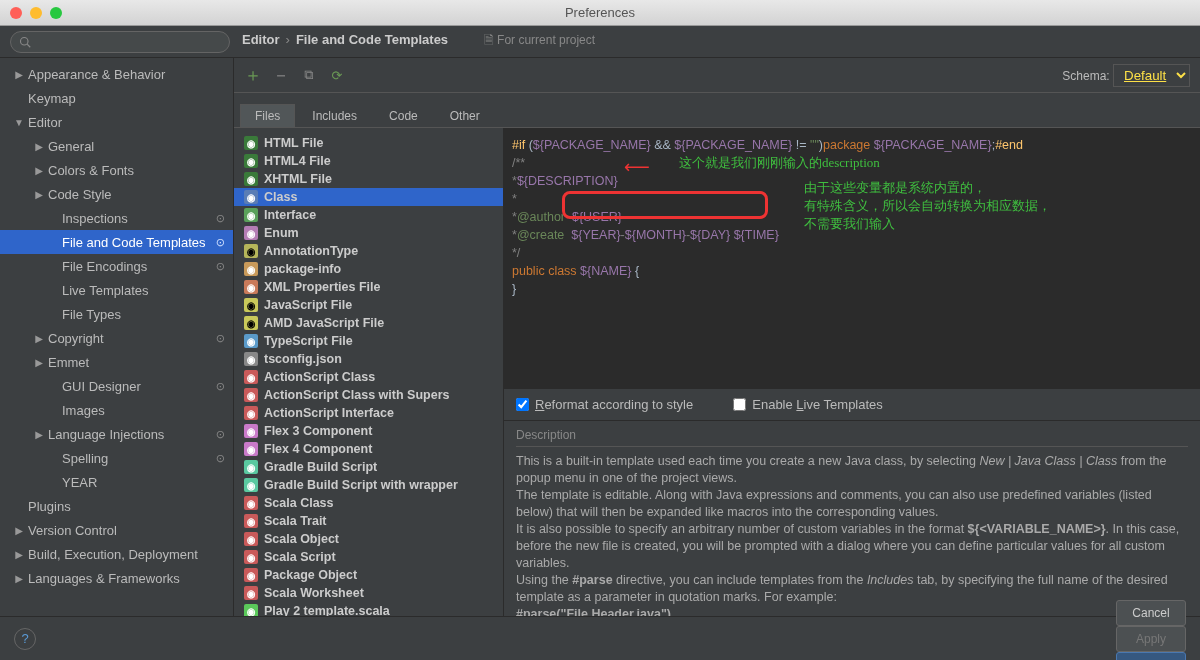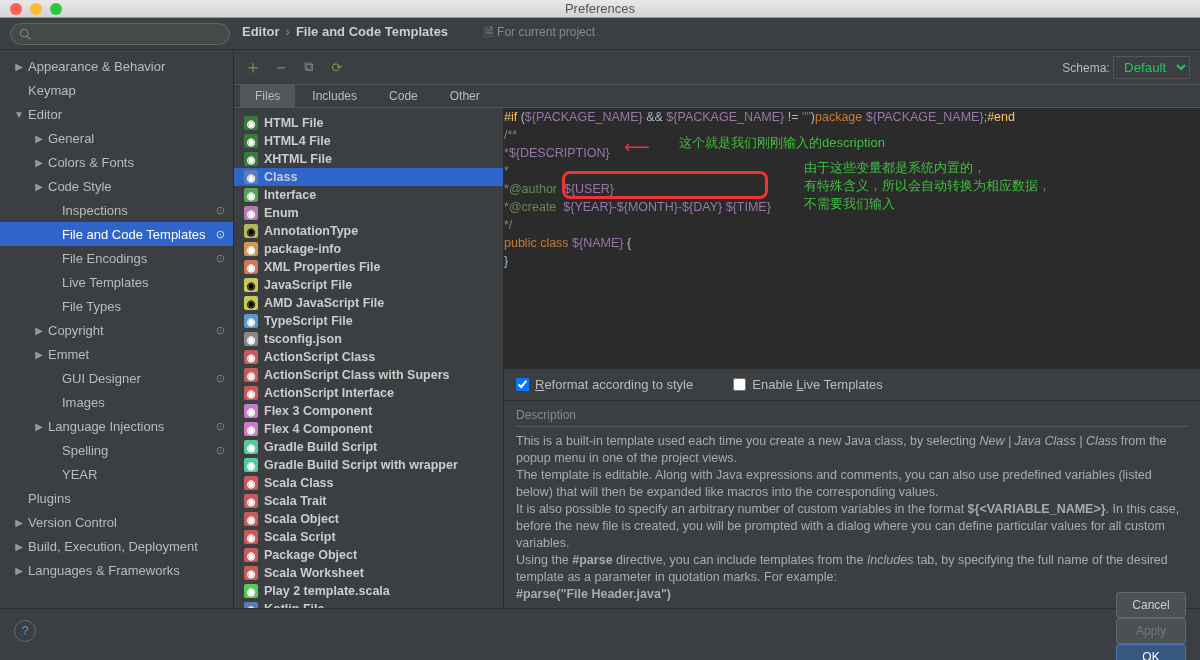--- a/index.html
+++ b/index.html
@@ -1,17 +1,17 @@
 <!DOCTYPE html>
 <html><head>
 <meta charset="utf-8">
 <style>
 * { box-sizing: border-box; margin: 0; padding: 0; font-family: "Helvetica Neue", Arial, sans-serif; }
 html,body { width:1200px; height:660px; overflow:hidden; background:#3c3f41; color:#bbb; font-size:13px; }
-.titlebar { height:18px; background:linear-gradient(#e8e8e8,#d3d3d3); border-bottom:1px solid #999; display:flex; align-items:center; position:relative; color:#444; }
+.titlebar { height:26px; background:linear-gradient(#e8e8e8,#d3d3d3); border-bottom:1px solid #999; display:flex; align-items:center; position:relative; color:#444; }
 .traffic { display:flex; gap:8px; margin-left:10px; }
 .dot { width:12px; height:12px; border-radius:50%; }
 .dot.red{background:#ff5f57;} .dot.yellow{background:#febc2e;} .dot.green{background:#28c840;}
 .titlebar-title { position:absolute; left:0; right:0; text-align:center; font-size:13px; color:#555; }
 .searchbar { height:32px; display:flex; align-items:center; padding:0 10px; border-bottom:1px solid #2b2b2b; }
 .searchbox { width:220px; height:22px; background:#45494a; border:1px solid #646464; border-radius:11px; display:flex; align-items:center; padding:0 8px; }
 .searchbox svg { width:12px; height:12px; fill:#888; }
 .crumb { margin-left:12px; color:#ccc; font-weight:bold; }
 .crumb .sep { color:#888; margin:0 6px; font-weight:normal;}
 .crumb .scope { color:#888; font-weight:normal; font-size:12px;margin-left:29px;}
@@ -22,22 +22,22 @@
 .side-item.active{background:#2f65ca; color:#fff;}
 .side-item .arrow{width:10px; text-align:center; margin-right:4px; color:#999; font-size:10px;}
 .side-item.active .arrow{color:#fff;}
 .side-item .badge{position:absolute; right:8px; font-size:11px; color:#888;}
 .side-item.active .badge{color:#cfe0ff;}
 .main { flex:1; display:flex; flex-direction:column; background:#3c3f41; }
 .toolbar { height:34px; display:flex; align-items:center; padding:0 10px; justify-content:space-between; }
 .tb-left { display:flex; gap:10px; align-items:center;}
 .tb-btn { width:18px; height:18px; display:flex; align-items:center; justify-content:center; color:#888;}
 .tb-right { color:#bbb; font-size:12px;}
-select.schema { background:#3c3f41; border:1px solid #555; color:#22c55e; padding:2px 6px; }
-.tabs { display:flex; border:1px solid #555; border-left:none; border-right:none; padding-left:6px; height:24px; align-items:flex-end;}
+select.schema { background:#3c3f41; border:1px solid #555; color:#fde047; padding:2px 6px;text-decoration:underline; }
+.tabs { display:flex; border:1px solid #555; border-left:none; border-right:none; padding-left:6px; height:36px; align-items:flex-end;}
 .tab { padding:4px 14px; color:#bbb; border:1px solid transparent; border-bottom:none; cursor:default; margin-right:2px; font-size:12px;}
 .tab.active{background:#515658; border-color:#555; }
 .content { flex:1; display:flex; overflow:hidden;}
 .tpl-list { width:270px; border-right:1px solid #2b2b2b; overflow:auto; padding:6px 0;}
 .tpl-item { display:flex; align-items:center; height:18px; padding:0 10px; color:#ccc; font-size:12.5px; font-weight:bold; cursor:default; gap:6px;}
 .tpl-item.active{background:#2f65ca;}
 .tpl-icon{width:14px;height:14px; display:inline-flex; align-items:center; justify-content:center; font-size:10px; border-radius:2px;}
 .ic-html{background:#3a7a3a;color:#fff;}
 .ic-class{background:#5a7db5;color:#fff;}
 .ic-int{background:#5aa05a;color:#fff;}
@@ -47,24 +47,24 @@
 .ic-xml{background:#c97a5a;color:#fff;}
 .ic-js{background:#c9c95a;color:#000;}
 .ic-ts{background:#5a9ac9;color:#fff;}
 .ic-json{background:#888;color:#fff;}
 .ic-as{background:#c95a5a;color:#fff;}
 .ic-flex{background:#c97ac9;color:#fff;}
 .ic-gr{background:#5ac9a0;color:#fff;}
 .ic-sc{background:#c95a5a;color:#fff;}
 .ic-play{background:#5ac95a;color:#fff;}
 .editor-pane { flex:1; display:flex; flex-direction:column; overflow:hidden;}
-.code { background:#2b2b2b; color:#a9b7c6; font-family:Menlo,Consolas,monospace; font-size:12.5px; height:260px; overflow:auto; position:relative; white-space:pre; line-height:18px;}
+.code { background:#2b2b2b; color:#a9b7c6; font-family:Menlo,Consolas,monospace; font-size:12.5px; padding:8px; height:260px; overflow:auto; position:relative; white-space:pre; line-height:18px;}
 .code .kw{color:#cc7832;} .code .str{color:#6A8759;} .code .cmt{color:#808080;} .code .var{color:#9876aa;} .code .fn{color:#ffc66d;}
 .annot-box { position:absolute; border:3px solid #e33; border-radius:8px; padding:2px 6px; left:58px; top:63px; }
-.ann-text { color:#3fbf3f; font-family:Liberation Sans, sans-serif; font-size:13px; position:absolute; white-space:pre;}
+.ann-text { color:#3fbf3f; font-family:Liberation Serif, serif; font-size:13px; position:absolute; white-space:pre;}
 .arrow-red { color:#e33; position:absolute; font-size:18px; }
 .opts { display:flex; align-items:center; gap:40px; padding:8px 12px; border-top:1px solid #2b2b2b; font-size:13px;}
 .opts label{display:flex;align-items:center;gap:6px;}
 .desc-panel { flex:1; border-top:1px solid #2b2b2b; padding:6px 12px 0; overflow:auto; color:#aaa; font-size:12.5px; line-height:17px;}
 .desc-panel .hd{color:#888; font-size:12px; border-bottom:1px solid #555; padding-bottom:2px; margin-bottom:6px;}
 .footer { height:44px; border-top:1px solid #2b2b2b; display:flex; align-items:center; justify-content:space-between; padding:0 14px; background:#3c3f41;}
 .footer-left{display:flex;align-items:center;}
 .help-btn { width:22px;height:22px;border-radius:50%;border:1px solid #666;color:#5a9ad6;display:flex;align-items:center;justify-content:center;font-size:13px;}
 .btns{display:flex;flex-direction:column;}
 button.dlg{min-width:70px;height:26px;background:#4c5052;border:1px solid #666;color:#ccc;border-radius:3px;font-size:12px;}

